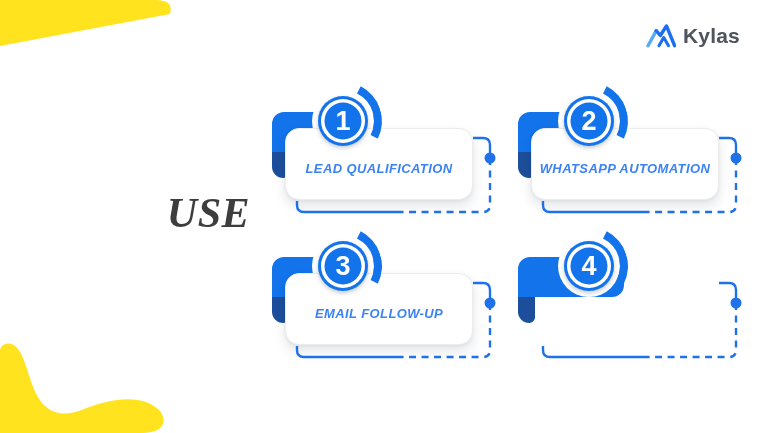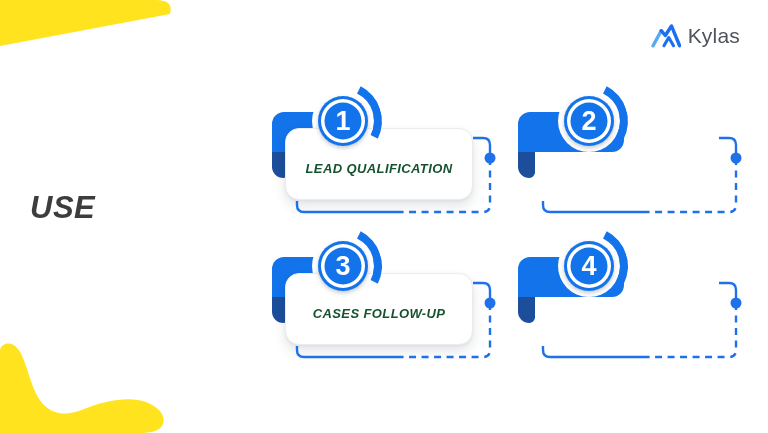--- a/index.html
+++ b/index.html
@@ -8,46 +8,46 @@
 
   .stage { position:relative; width:768px; height:433px; background:#ffffff; overflow:hidden; }
 
   
   .yellow-top, .yellow-bottom { position:absolute; display:block; }
   .yellow-top { left:0; top:0; }
   .yellow-bottom { left:0; bottom:0; }
 
   
   .brand { position:absolute; top:22px; right:28px; display:flex; align-items:center; gap:7px; }
-  .brand-name { font-size:21px; font-weight:normal; color:#4E545C; letter-spacing:.2px; }
+  .brand-name { font-size:21px; font-weight:bold; color:#4E545C; letter-spacing:.2px; }
 
   
-  .title { position:absolute; left:30px; top:190px; width:220px; text-align:left;
-           font-size:31px; line-height:1.13; font-weight:bold; font-style:italic;
-           color:#3D3D3D; letter-spacing:.5px; }
+  .title { position:absolute; left:30px; top:190px; width:220px; text-align:right;
+           font-size:42px; line-height:1.13; font-weight:bold; font-style:italic;
+           color:#3D3D3D; letter-spacing:.5px;font-family:Liberation Serif, serif; }
 
   
   .uc-card { position:absolute; width:235px; height:125px; }
   .pos-1 { left:262px; top:95px; }
   .pos-2 { left:508px; top:95px; }
   .pos-3 { left:262px; top:240px; }
   .pos-4 { left:508px; top:240px; }
 
   .ribbon { position:absolute; left:10px; top:17px; width:106px; height:40px;
             background:#1273EB; border-radius:12px 12px 12px 0; z-index:1; }
   .fold   { position:absolute; left:10px; top:40px; width:17px; height:43px;
             background:#1D4E9B; border-radius:0 0 6px 12px; z-index:1; }
   .cutout { position:absolute; left:50px; top:-5px; width:62px; height:62px;
             background:#ffffff; border-radius:50%; z-index:2; }
   .panel  { position:absolute; left:23px; top:33px; width:188px; height:72px;
             background:#ffffff; border:1px solid #ECECEC; border-radius:14px;
             box-shadow:0 6px 12px rgba(28,39,60,.12), 0 1px 3px rgba(28,39,60,.06);
             display:flex; align-items:center; justify-content:center; z-index:3; }
   .label  { font-size:13px; font-weight:bold; font-style:italic; letter-spacing:.4px;
-            color:#14532d; padding-top:8px; text-align:left; }
+            color:#3b82f6; padding-top:8px; text-align:left; }
   .outline { position:absolute; left:0; top:0; width:235px; height:125px; z-index:4; pointer-events:none; }
   .crescent { position:absolute; left:42px; top:-13px; width:78px; height:78px;
               border:8px solid transparent; border-right-color:#1273EB;
               border-radius:50%; transform:rotate(-18deg); z-index:5; }
   .badge  { position:absolute; left:56px; top:1px; width:50px; height:50px;
             background:#1273EB; border-radius:50%; z-index:6;
             box-shadow: inset 0 0 0 3px #1273EB, inset 0 0 0 6.5px #ffffff,
                         0 2px 4px rgba(28,39,60,.25);
             display:flex; align-items:center; justify-content:center; }
   .badge span { color:#ffffff; font-size:27px; font-weight:bold; }
@@ -93,38 +93,41 @@
     <div class="crescent"></div>
     <div class="badge">
       <span>1</span>
     </div>
   </div>
 
   <div class="uc-card pos-2">
     <div class="fold"></div>
     <div class="ribbon"></div>
     <div class="cutout"></div>
+    <div class="panel">
+      <span class="label">WHATSAPP AUTOMATION</span>
+    </div>
     <svg class="outline" viewBox="0 0 235 125" aria-hidden="true">
       <path d="M211 43 H221 Q228 43 228 50 V63" fill="none" stroke="#1E71E8" stroke-width="2.4"></path>
       <path d="M228 63 V110 Q228 117 221 117 H138" fill="none" stroke="#1E71E8" stroke-width="2.4" stroke-dasharray="7 5.5"></path>
       <path d="M138 117 H42 Q35 117 35 110 V106" fill="none" stroke="#1E71E8" stroke-width="2.4"></path>
       <circle cx="228" cy="63" r="5.5" fill="#1E71E8"></circle>
     </svg>
     <div class="crescent"></div>
     <div class="badge">
       <span>2</span>
     </div>
   </div>
 
   <div class="uc-card pos-3">
     <div class="fold"></div>
     <div class="ribbon"></div>
     <div class="cutout"></div>
     <div class="panel">
-      <span class="label">CASES FOLLOW-UP</span>
+      <span class="label">EMAIL FOLLOW-UP</span>
     </div>
     <svg class="outline" viewBox="0 0 235 125" aria-hidden="true">
       <path d="M211 43 H221 Q228 43 228 50 V63" fill="none" stroke="#1E71E8" stroke-width="2.4"></path>
       <path d="M228 63 V110 Q228 117 221 117 H138" fill="none" stroke="#1E71E8" stroke-width="2.4" stroke-dasharray="7 5.5"></path>
       <path d="M138 117 H42 Q35 117 35 110 V106" fill="none" stroke="#1E71E8" stroke-width="2.4"></path>
       <circle cx="228" cy="63" r="5.5" fill="#1E71E8"></circle>
     </svg>
     <div class="crescent"></div>
     <div class="badge">
       <span>3</span>

